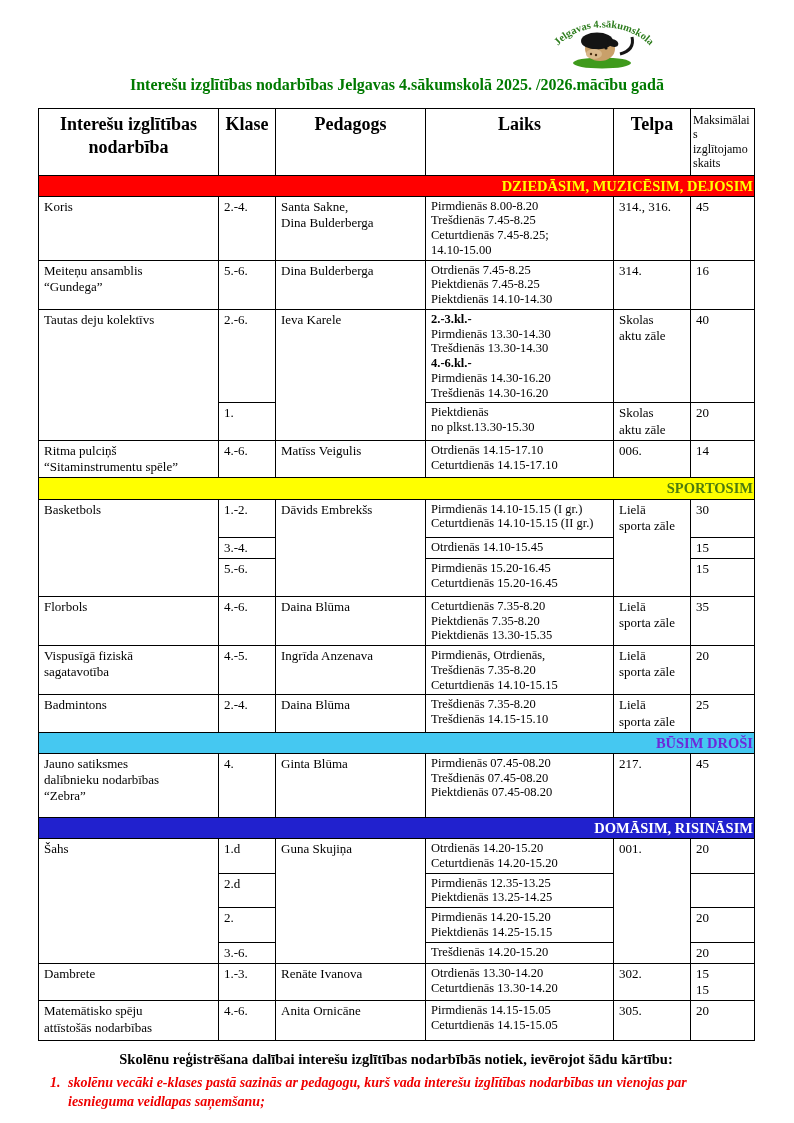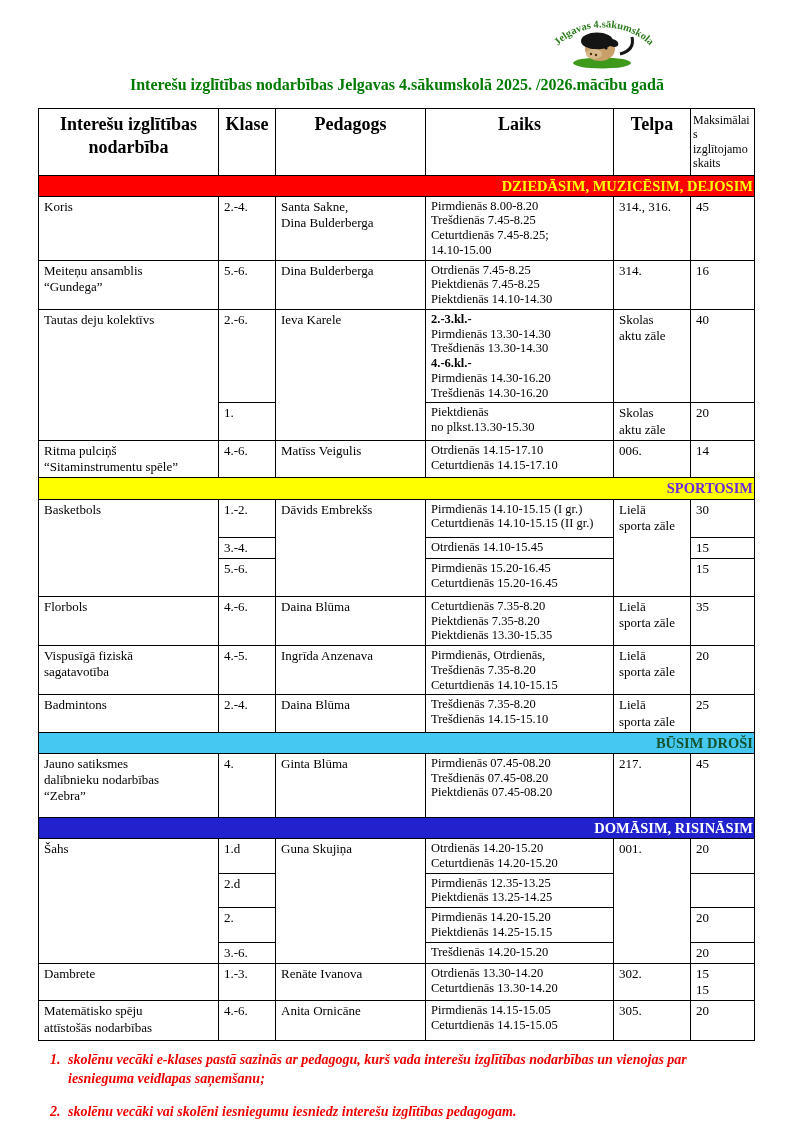--- a/index.html
+++ b/index.html
@@ -16,22 +16,22 @@
   td.hdr { font-weight:bold; text-align:center; font-size:18px; white-space:normal; padding-top:4px; }
   td.hdr-max { font-weight:normal; font-size:12px; text-align:left; white-space:normal;
                overflow-wrap:anywhere; line-height:1.2; padding:4px 2px; }
   td.time { font-size:12.5px; line-height:1.18;margin-left:40px; }
   td.time-group { white-space:normal; }
   td.time-group span { display:block; white-space:pre-line; }
   span.bl { font-weight:bold; }
   tr.band td { text-align:right; font-weight:bold; font-size:14.5px; padding:1px;
                white-space:normal; line-height:1.25; vertical-align:middle; }
   tr.band-music td  { background:#FF0000; color:#FFFF00; }
-  tr.band-sport td  { background:#FFFF00; color:#6d28d9; }
-  tr.band-safety td { background:#45C8F1; color:#14532d;margin-top:9px; }
+  tr.band-sport td  { background:#FFFF00; color:#4d7c0f; }
+  tr.band-safety td { background:#45C8F1; color:#6d28d9;margin-top:9px; }
   tr.band-mind td   { background:#2121CE; color:#FFFFFF; }
   .footer { width:716px; margin:10px 40px 0 38px; }
   .footer-heading { text-align:center; font-weight:bold; font-size:14.5px; }
   ol.notes { margin:6px 0 0 26px; padding:0; color:#EE0000; font-weight:bold;
              font-style:italic; font-size:14px; line-height:1.3; }
   ol.notes li { margin-bottom:15px; padding-left:4px; }
 </style>
 </head>
 <body>
 
@@ -271,17 +271,18 @@
       <td class="time">Pirmdienās 14.15-15.05
 Ceturtdienās 14.15-15.05</td>
       <td>305.</td>
       <td>20</td>
     </tr>
   </tbody>
 </table>
 </div>
 
 <div class="footer">
+  <div class="footer-heading">Skolēnu reģistrēšana dalībai interešu izglītības nodarbībās notiek, ievērojot šādu kārtību:</div>
   <ol class="notes">
     <li>skolēnu vecāki e-klases pastā sazinās ar pedagogu, kurš vada interešu izglītības nodarbības un vienojas par iesnieguma veidlapas saņemšanu;</li>
     <li>skolēnu vecāki vai skolēni iesniegumu iesniedz interešu izglītības pedagogam.</li>
   </ol>
 </div>
 
 </body></html>

